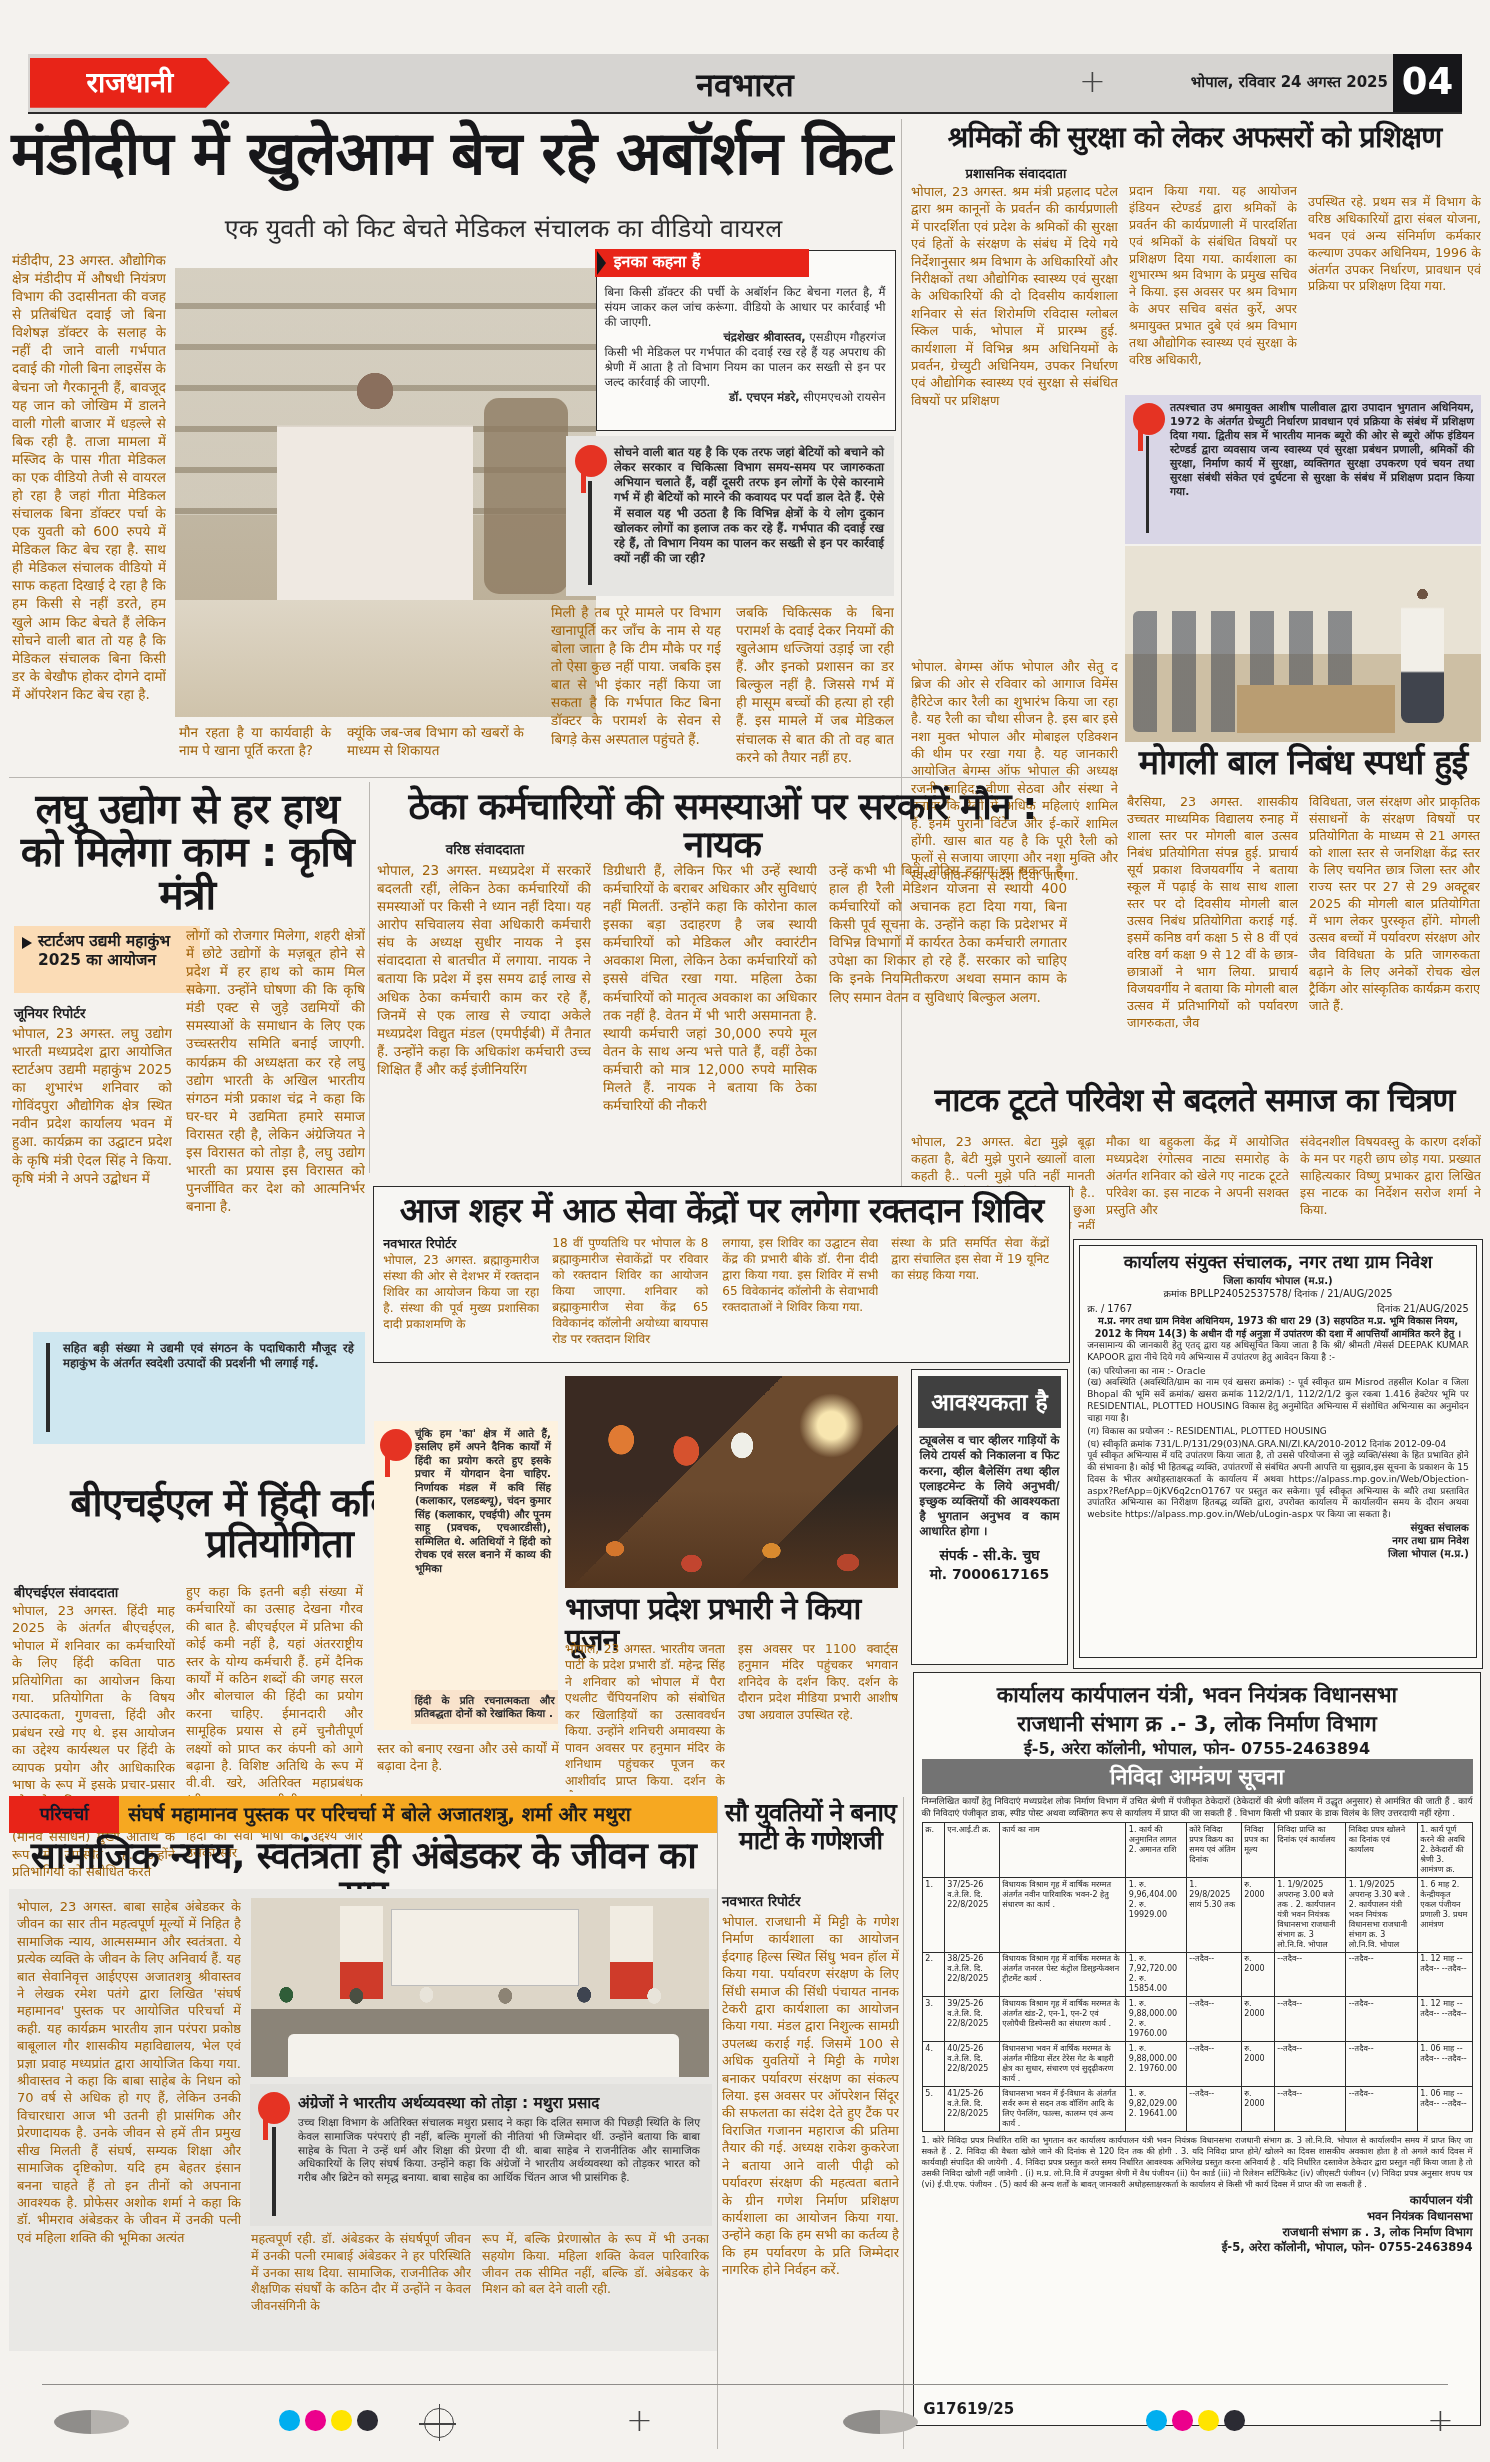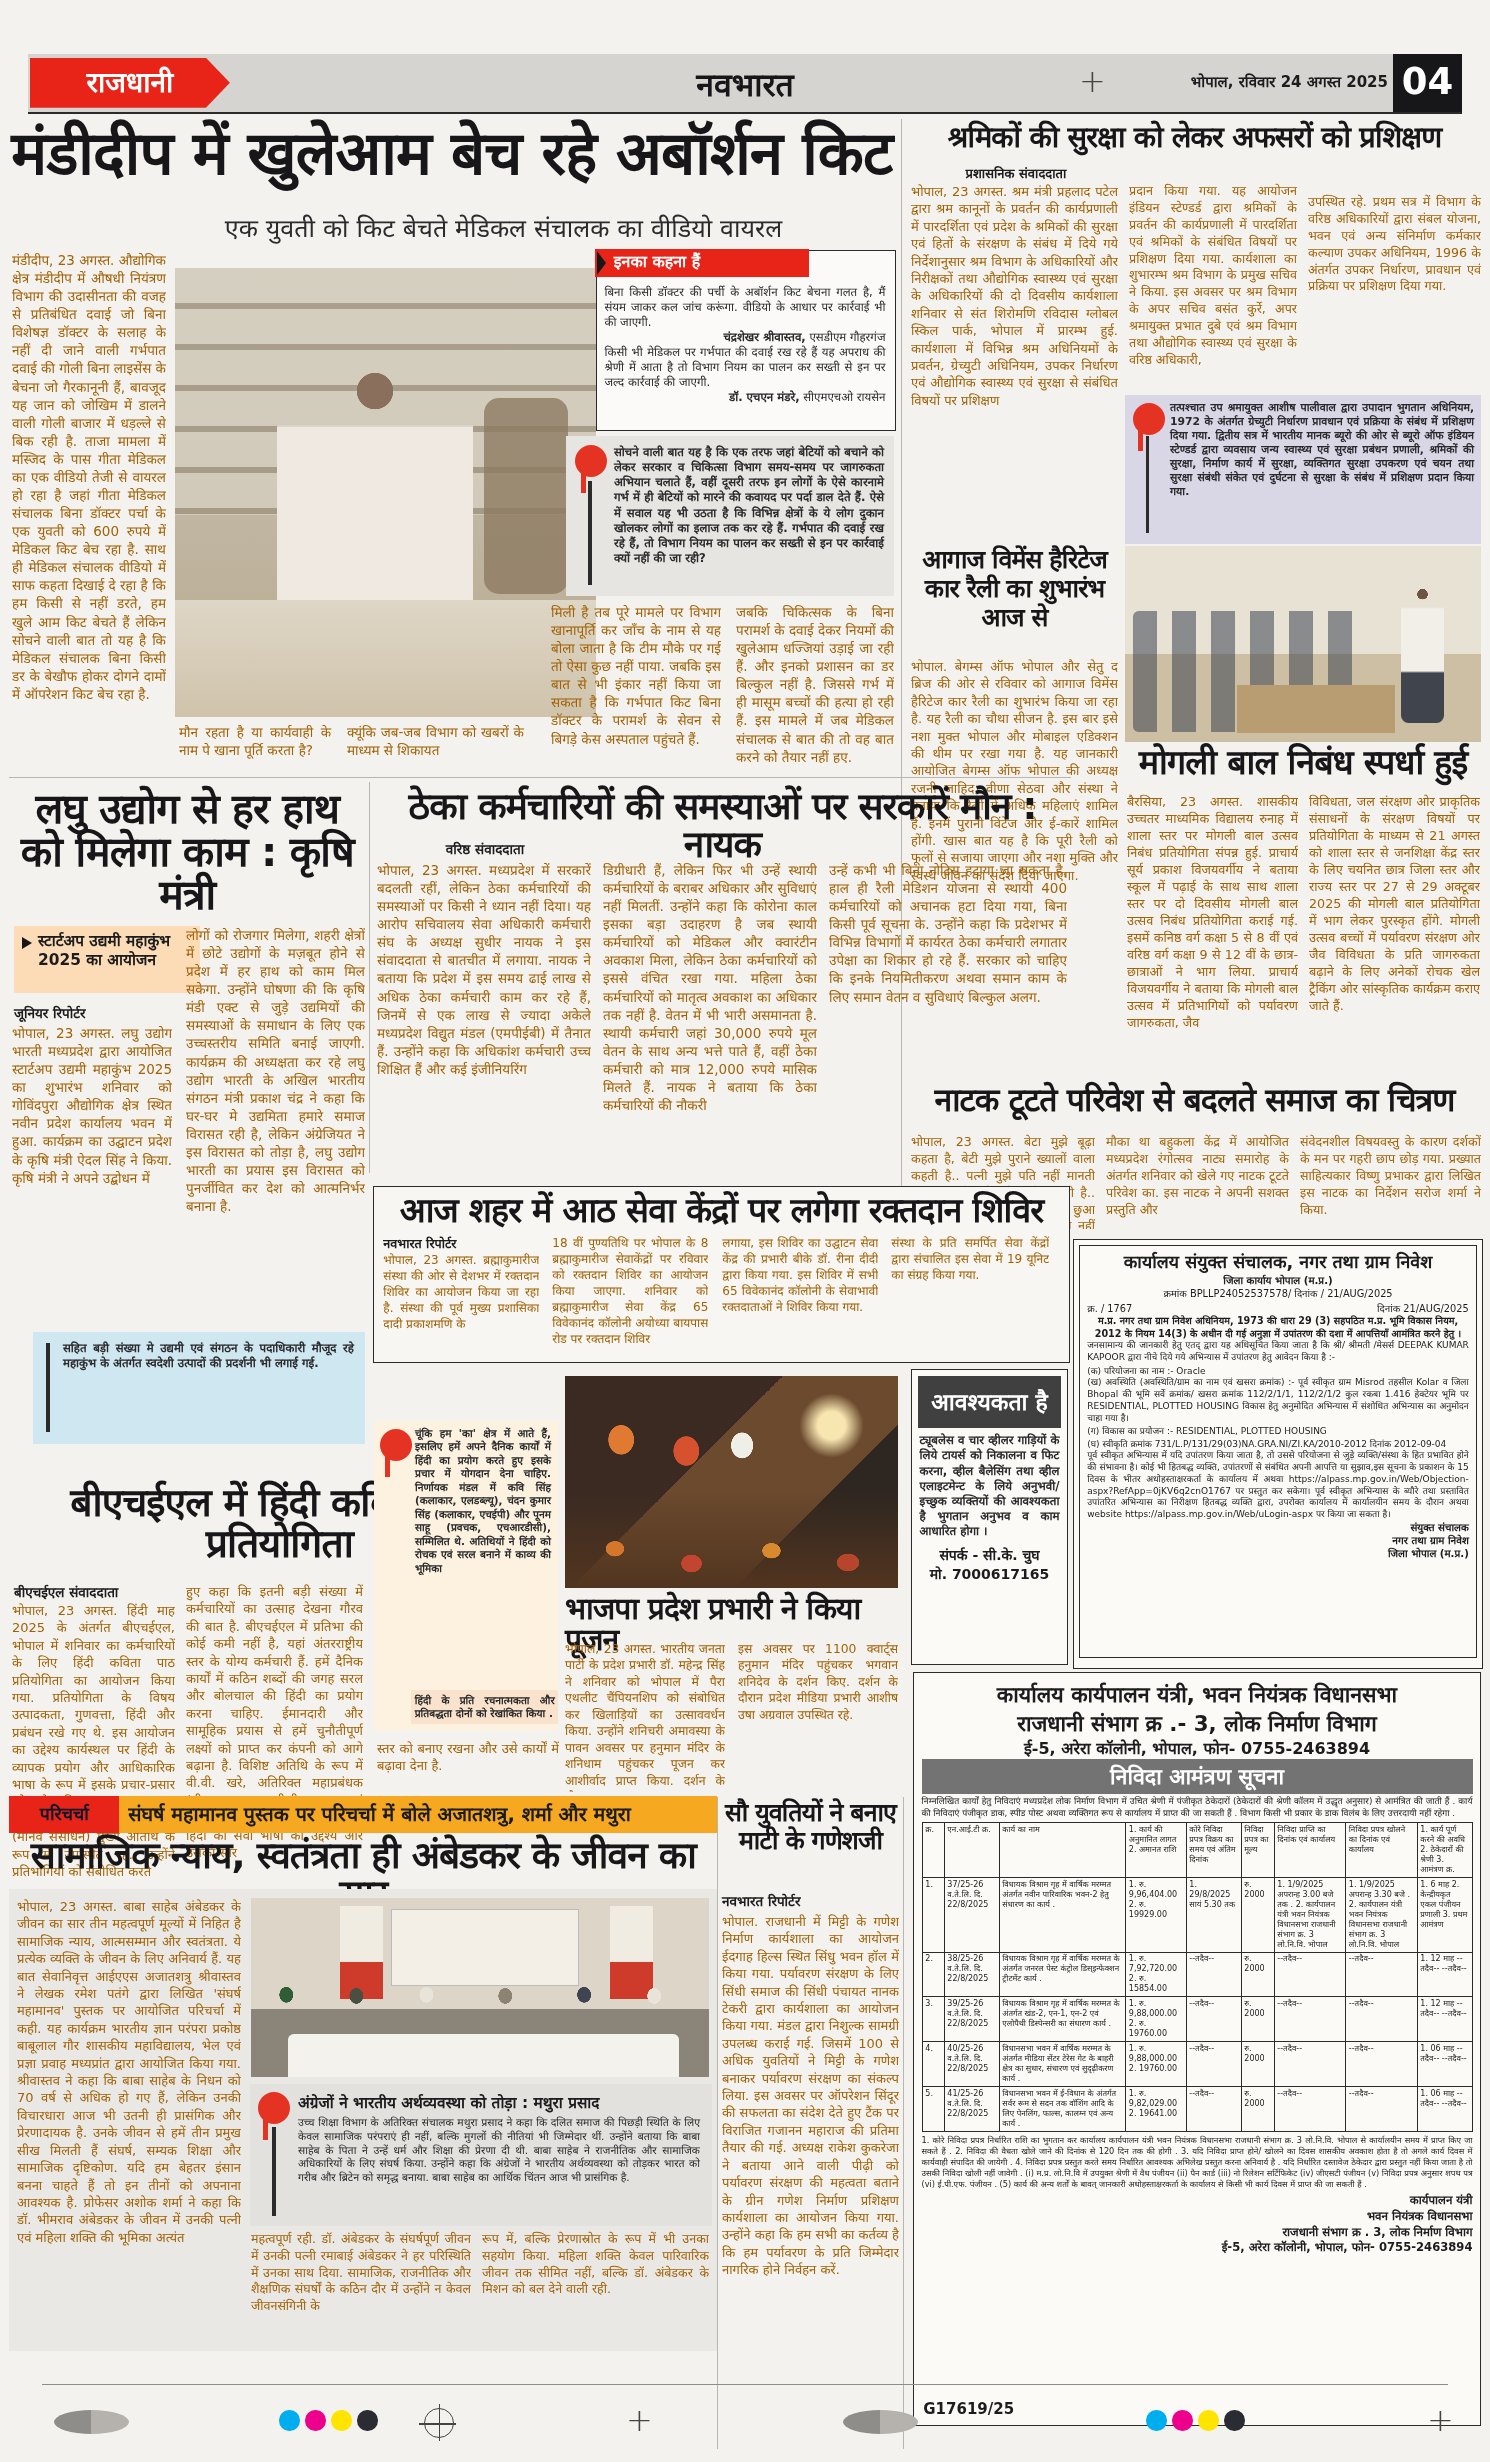--- a/index.html
+++ b/index.html
@@ -94,21 +94,20 @@
     <div class="qbar" style="left:20.5px;top:41px;height:97px;"></div>
     <div class="abs body-sm" style="left:45px;top:5.6px;width:304px;font-size:10.8px;font-weight:600;">तत्पश्चात उप श्रमायुक्त आशीष पालीवाल द्वारा उपादान भुगतान अधिनियम, 1972 के अंतर्गत ग्रेच्युटी निर्धारण प्रावधान एवं प्रक्रिया के संबंध में प्रशिक्षण दिया गया. द्वितीय सत्र में भारतीय मानक ब्यूरो की ओर से ब्यूरो ऑफ इंडियन स्टेण्डर्ड द्वारा व्यवसाय जन्य स्वास्थ्य एवं सुरक्षा प्रबंधन प्रणाली, श्रमिकों की सुरक्षा, निर्माण कार्य में सुरक्षा, व्यक्तिगत सुरक्षा उपकरण एवं चयन तथा सुरक्षा संबंधी संकेत एवं दुर्घटना से सुरक्षा के संबंध में प्रशिक्षण प्रदान किया गया.</div>
   </div>
 
   <div class="abs photo" style="left:1125px;top:546px;width:356px;height:196px;background:linear-gradient(180deg,#e8e2d4 0 55%,#cdbfa4 55% 100%);overflow:hidden;">
     <div class="abs" style="right:37px;top:37px;width:43px;height:140px;background:radial-gradient(13px 13px at 50% 8%,#6e5443 0 40%,transparent 41%),linear-gradient(180deg,transparent 24px,#f2efe8 26px 88px,#40444d 90px);border-radius:7.5px;"></div>
     <div class="abs" style="left:7.5px;top:65px;width:233px;height:121px;background:repeating-linear-gradient(90deg,#3c4350 0 24px,transparent 24px 39px);opacity:.55;border-radius:5.6px;"></div>
     <div class="abs" style="left:112px;bottom:9.3px;width:158px;height:48px;background:#b99d72;"></div>
   </div>
 
-  <div class="abs hl" style="left:911px;top:546px;width:207px;font-size:25px;text-align:center;line-height:1.15;">आगाज विमेंस हैरिटेज कार रैली का शुभारंभ आज से</div>
   <div class="abs body-txt" style="left:911px;top:658px;width:207px;height:402px;overflow:hidden;font-size:13px;">भोपाल. बेगम्स ऑफ भोपाल और सेतु द ब्रिज की ओर से रविवार को आगाज विमेंस हैरिटेज कार रैली का शुभारंभ किया जा रहा है. यह रैली का चौथा सीजन है. इस बार इसे नशा मुक्त भोपाल और मोबाइल एडिक्शन की थीम पर रखा गया है. यह जानकारी आयोजित बेगम्स ऑफ भोपाल की अध्यक्ष रजनी जाहिद, वीणा सेठवा और संस्था ने बताया कि रैली में अधिक महिलाएं शामिल हैं. इनमें पुरानी विंटेज और ई-कारें शामिल होंगी. खास बात यह है कि पूरी रैली को फूलों से सजाया जाएगा और नशा मुक्ति और स्वस्थ जीवन का संदेश दिया जाएगा.</div>
 
   <div class="abs hl" style="left:1125px;top:745px;width:356px;font-size:34px;text-align:center;">मोगली बाल निबंध स्पर्धा हुई</div>
   <div class="abs body-txt" style="left:1127px;top:793px;width:171px;height:268px;overflow:hidden;font-size:12.7px;">बैरसिया, 23 अगस्त. शासकीय उच्चतर माध्यमिक विद्यालय रुनाह में शाला स्तर पर मोगली बाल उत्सव निबंध प्रतियोगिता संपन्न हुई. प्राचार्य सूर्य प्रकाश विजयवर्गीय ने बताया स्कूल में पढ़ाई के साथ साथ शाला स्तर पर दो दिवसीय मोगली बाल उत्सव निबंध प्रतियोगिता कराई गई. इसमें कनिष्ठ वर्ग कक्षा 5 से 8 वीं एवं वरिष्ठ वर्ग कक्षा 9 से 12 वीं के छात्र-छात्राओं ने भाग लिया. प्राचार्य विजयवर्गीय ने बताया कि मोगली बाल उत्सव में प्रतिभागियों को पर्यावरण जागरुकता, जैव</div>
   <div class="abs body-txt" style="left:1309px;top:793px;width:171px;height:268px;overflow:hidden;font-size:12.7px;">विविधता, जल संरक्षण ओर प्राकृतिक संसाधनों के संरक्षण विषयों पर प्रतियोगिता के माध्यम से 21 अगस्त को शाला स्तर से जनशिक्षा केंद्र स्तर के लिए चयनित छात्र जिला स्तर और राज्य स्तर पर 27 से 29 अक्टूबर 2025 की मोगली बाल प्रतियोगिता में भाग लेकर पुरस्कृत होंगे. मोगली उत्सव बच्चों में पर्यावरण संरक्षण ओर जैव विविधता के प्रति जागरुकता बढ़ाने के लिए अनेकों रोचक खेल ट्रैकिंग ओर सांस्कृतिक कार्यक्रम कराए जाते हैं.</div>
 
   <div class="abs rule-h" style="left:9.3px;top:777px;width:1062px;"></div>
   <div class="abs hl" style="left:9.3px;top:788px;width:356px;font-size:41px;text-align:center;line-height:1.05;">लघु उद्योग से हर हाथ को मिलेगा काम : कृषि मंत्री</div>
   <div class="abs" style="left:14px;top:926px;width:186px;height:67px;background:#fbdcb6;">
     <span style="position:absolute;left:7.5px;top:11.2px;border-left:10.2px solid #17171a;border-top:6.5px solid transparent;border-bottom:6.5px solid transparent;"></span>

